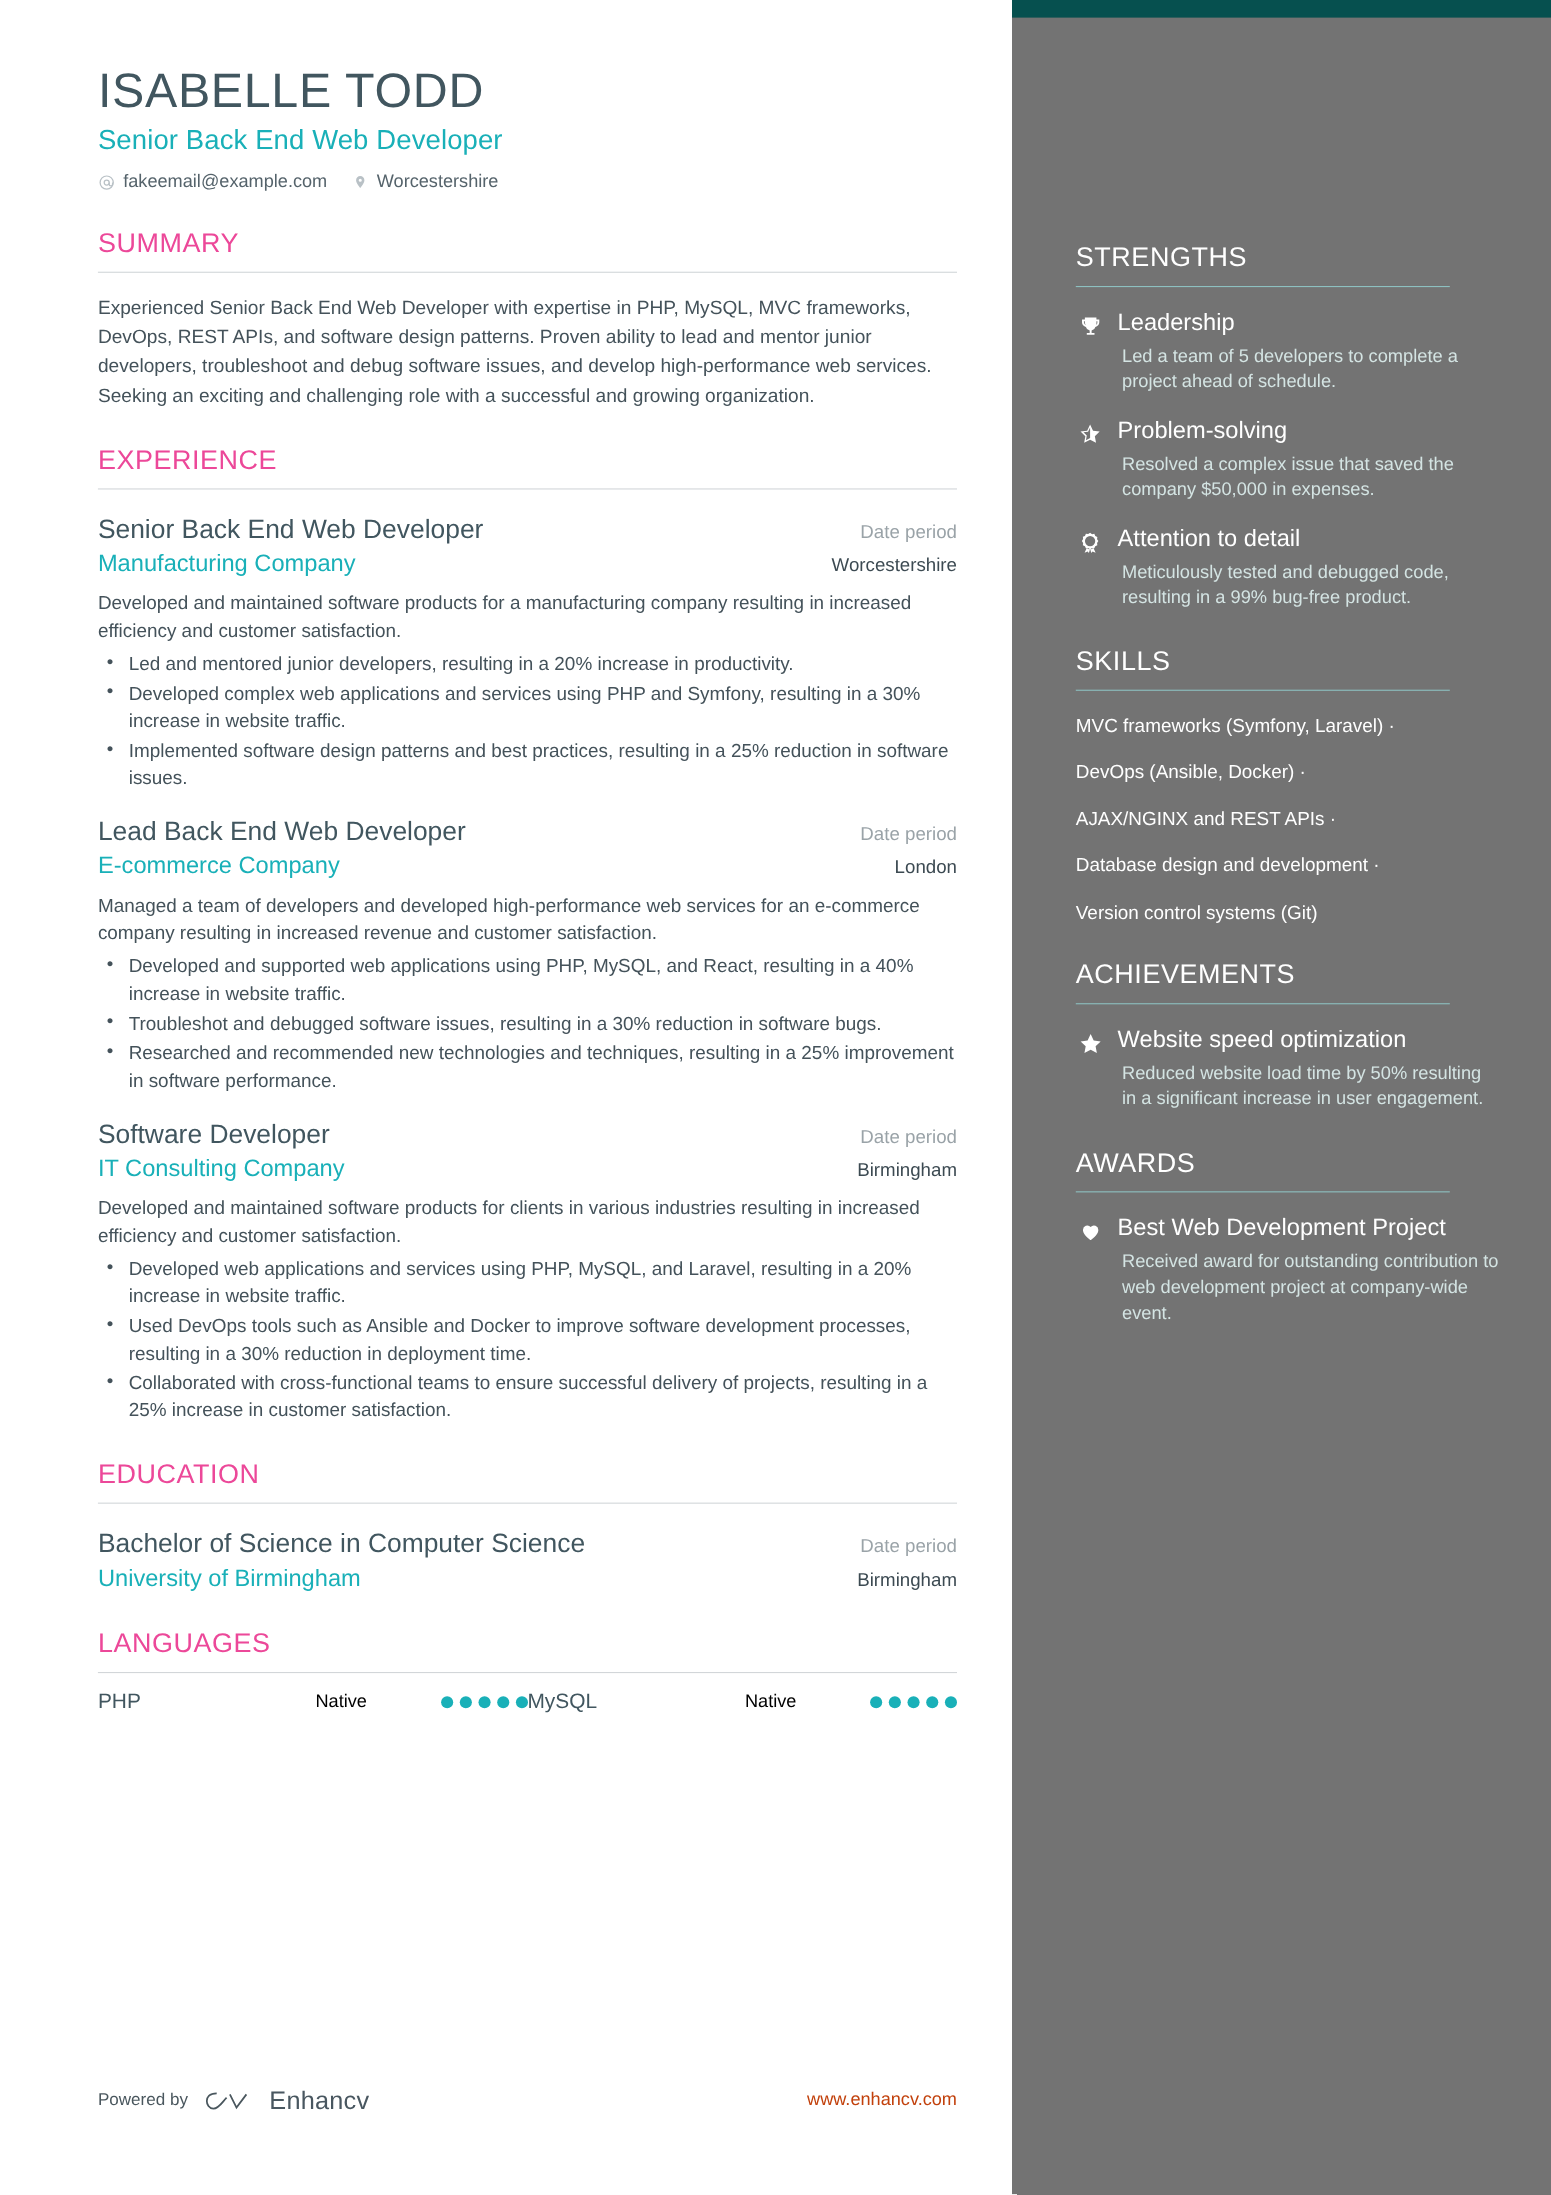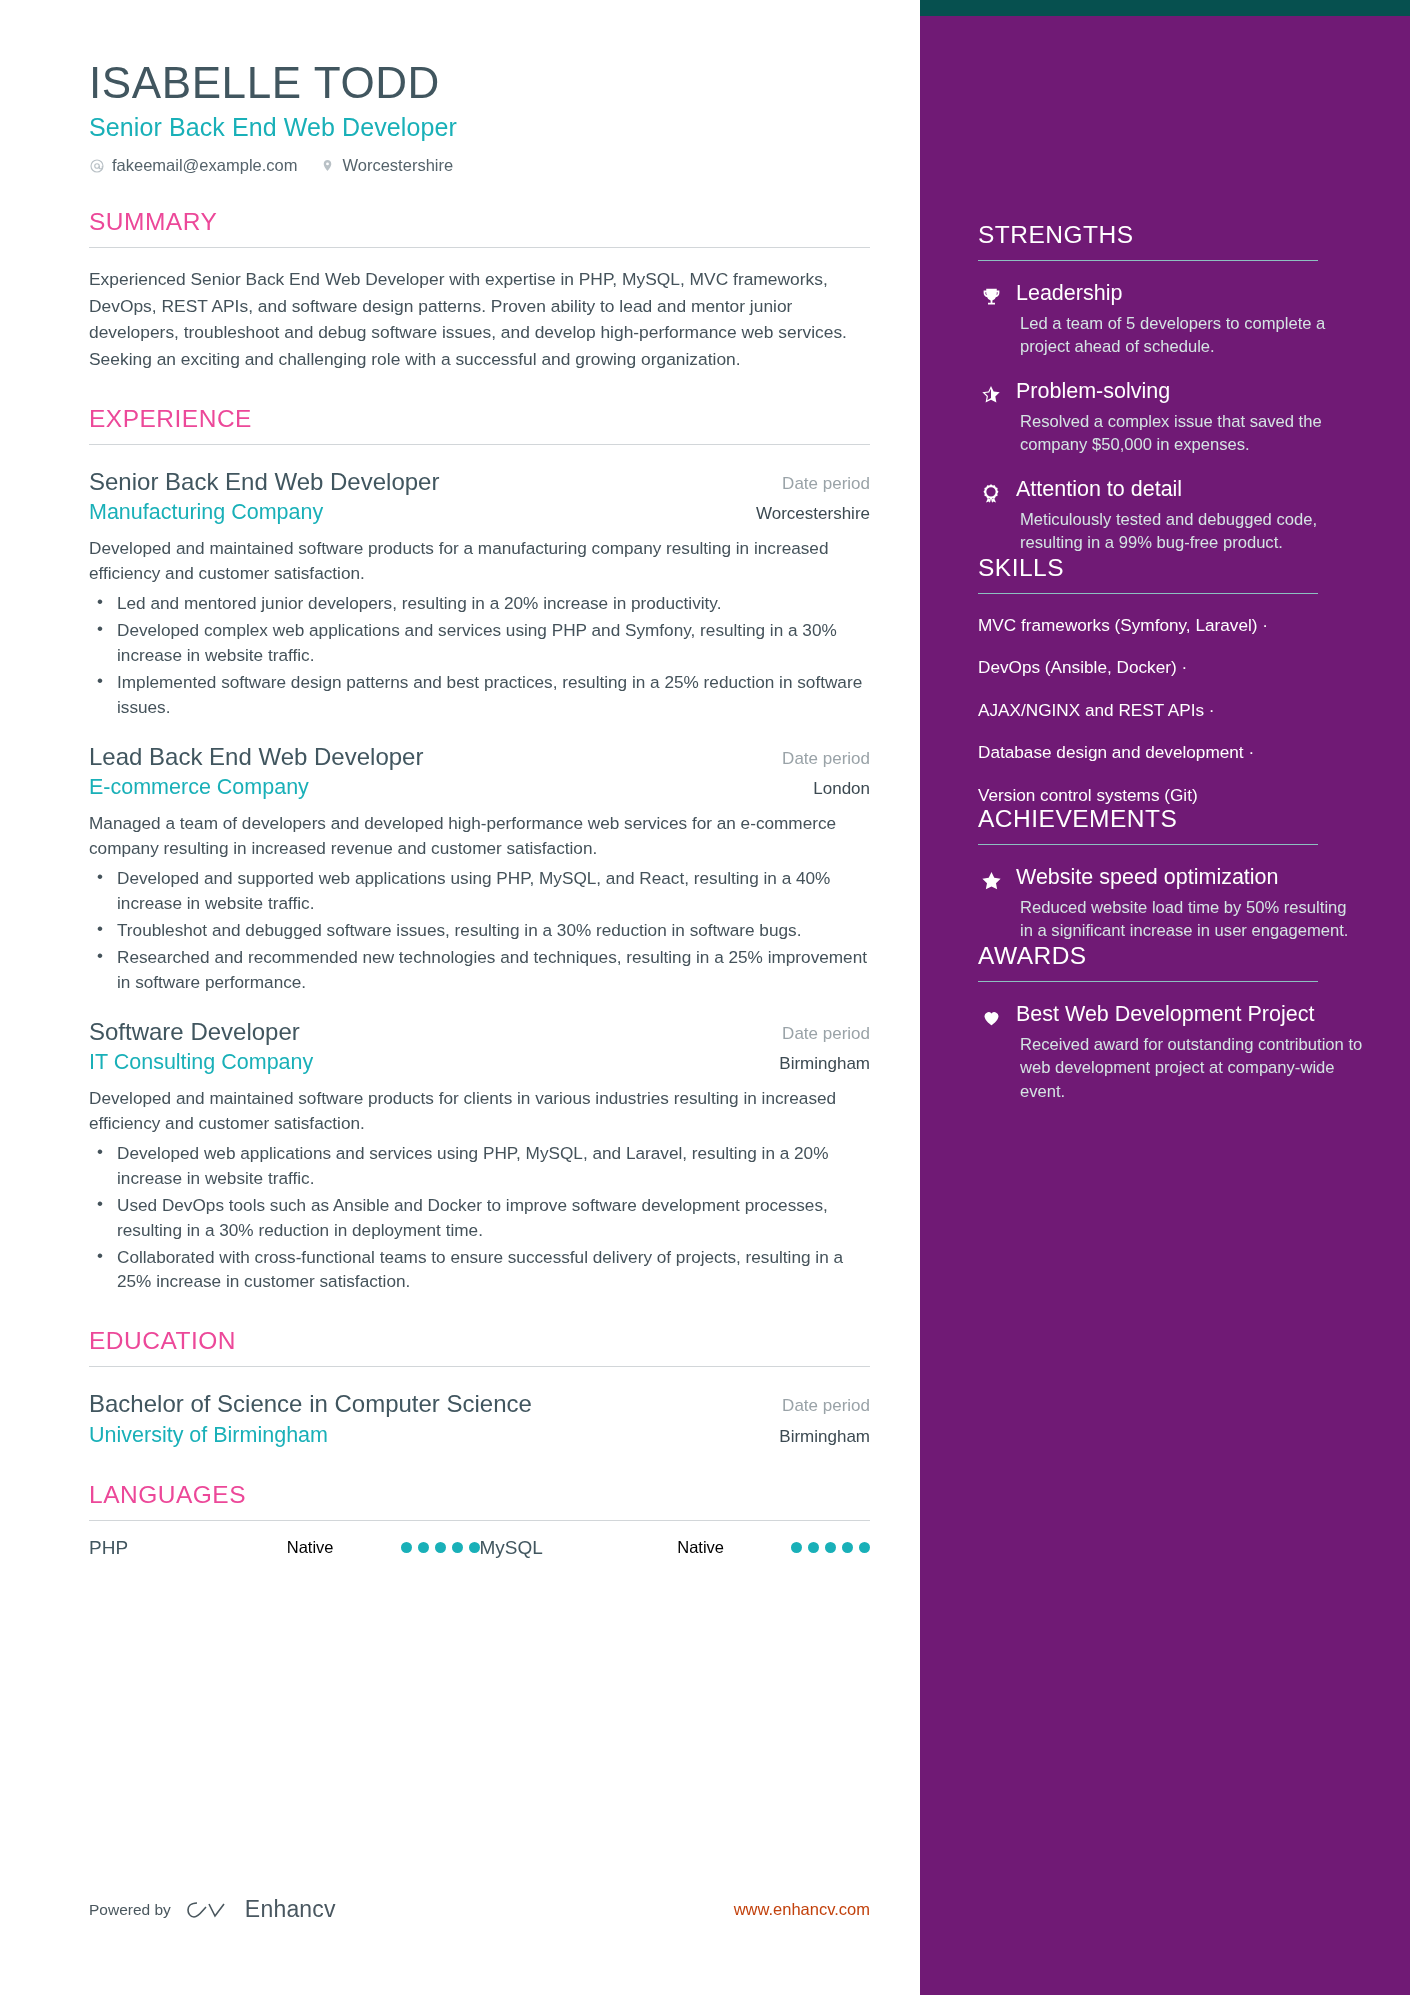--- a/index.html
+++ b/index.html
@@ -198,33 +198,33 @@
   .brand-wordmark {
     font-size: 23px;
     color: #495760;
     letter-spacing: 0.2px;
   }
   .site-url { font-size: 16.5px; color: #c2410c; }
 
   
   .side-col {
     width: 490px;
-    background: #701a75;
+    background: #737373;
     padding: 58px 47px 0 58px;
     color: #ffffff;
     position: relative;
   }
   .side-top-strip {
     position: absolute;
     top: 0; left: 0; right: 0;
     height: 16px;
     background: #06504f;
   }
   .side-section { margin-top: 0; }
-  .side-section + .side-section { }
+  .side-section + .side-section { margin-top: 34px; }
   .side-title {
     font-size: 24.5px;
     font-weight: 400;
     letter-spacing: 0.5px;
     color: #ffffff;
     line-height: 1.1;
   }
   .side-rule {
     height: 1px;
     background: #8dc0c0;

